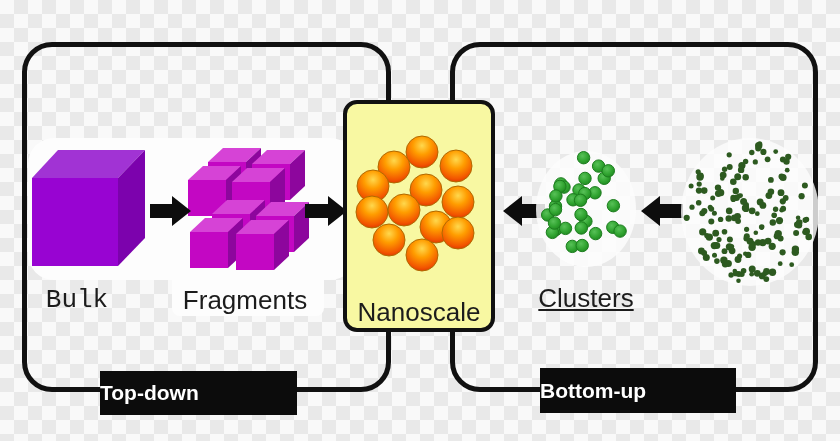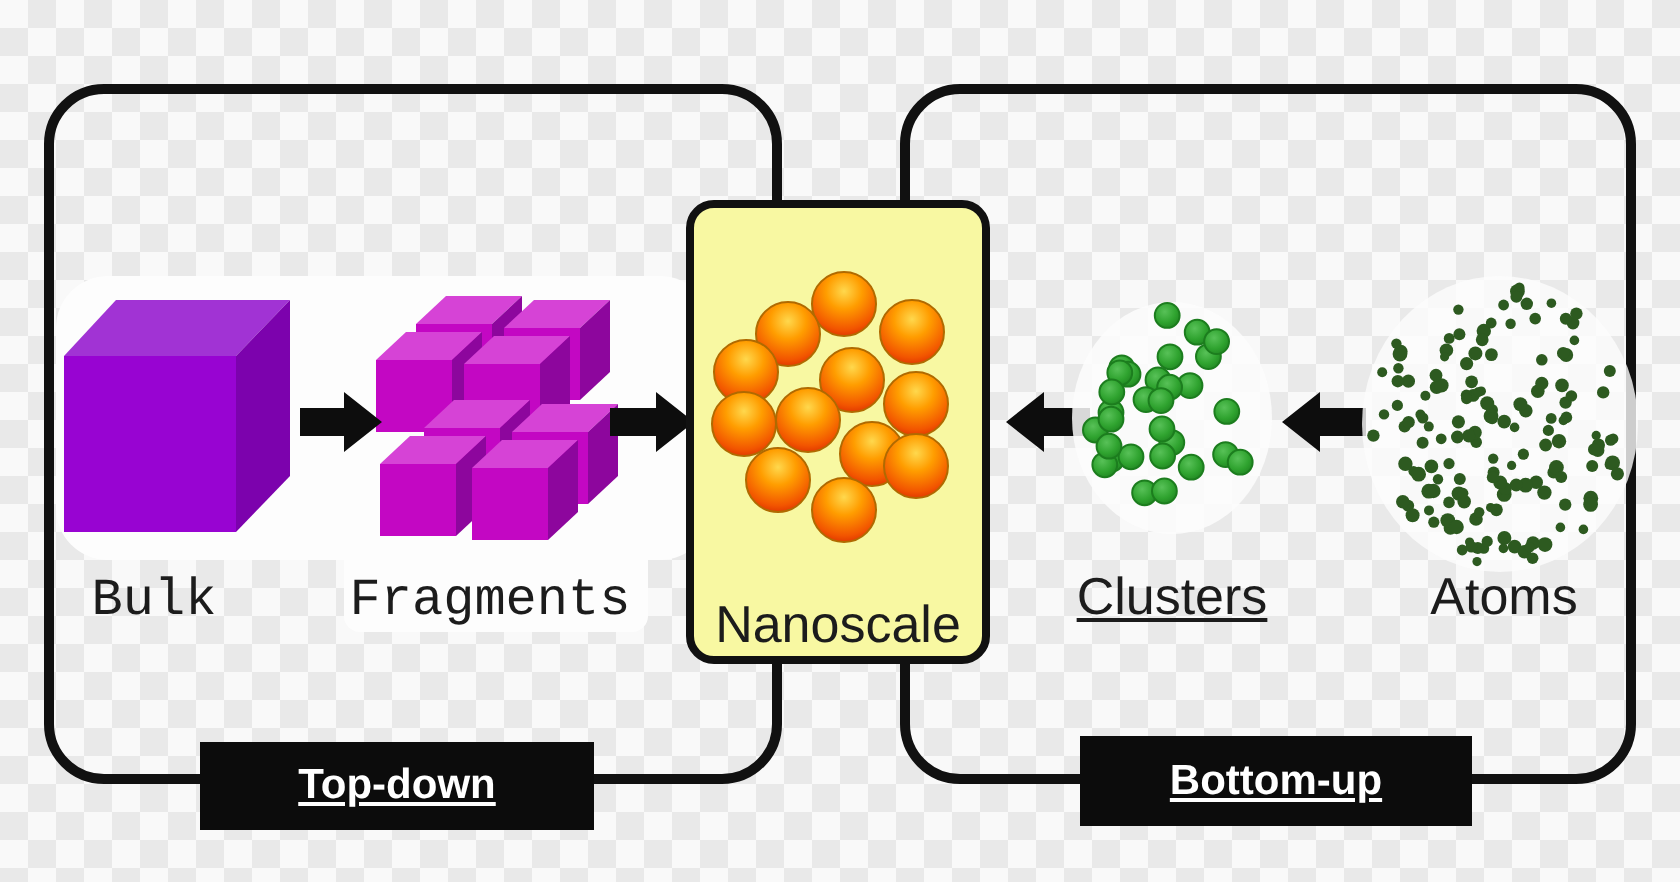--- a/index.html
+++ b/index.html
@@ -18,25 +18,25 @@
   .panel.right{left:450px;width:368px;}
   .layer{position:absolute;left:0;top:0;width:840px;height:441px;z-index:3;}
   .nano-box{position:absolute;left:343px;top:100px;width:152px;height:232px;box-sizing:border-box;
             background:var(--center-fill);border:4px solid var(--center-border);border-radius:14px;z-index:4;}
   .nano-box svg{position:absolute;left:0;top:0;}
   .nano-label{position:absolute;left:0;bottom:1px;width:100%;text-align:center;
               font-size:26px;line-height:30px;color:var(--label-text);z-index:5;}
   .cat-label{position:absolute;transform:translateX(-50%);font-size:26px;color:var(--label-text);
              white-space:nowrap;z-index:5;}
   .bulk-label{left:77px;top:285px;font-family:Liberation Mono, monospace;}
-  .fragments-label{left:245px;top:285px;font-family:Liberation Mono, monospace;}
+  .fragments-label{left:245px;top:285px;}
   .clusters-label{left:586px;top:283px;text-decoration:underline;}
   .atoms-label{left:752px;top:283px;}
   .tag{position:absolute;background:var(--tag-bg);color:var(--tag-text);font-weight:bold;font-size:21px;
-       display:flex;align-items:center;justify-content:center;z-index:6;text-decoration:underline;}
+       display:flex;align-items:center;z-index:6;}
   .top-down-tag{left:100px;top:371px;width:197px;height:44px;}
   .bottom-up-tag{left:540px;top:368px;width:196px;height:45px;}
 </style>
 </head>
 <body>
 
 <div class="canvas">
 
   <div class="white-patch patch-a"></div>
   <div class="white-patch patch-b"></div>
@@ -306,21 +306,20 @@
         </g>
     </svg>
     <div class="nano-label">
       <div>Nanoscale</div>
     </div>
   </div>
 
   <div class="cat-label bulk-label">Bulk</div>
   <div class="cat-label fragments-label">Fragments</div>
   <div class="cat-label clusters-label">Clusters</div>
-  <div class="cat-label atoms-label">Atoms</div>
 
   <div class="tag top-down-tag">
     <span>Top-down</span>
   </div>
   <div class="tag bottom-up-tag">
     <span>Bottom-up</span>
   </div>
 
 </div>
 

